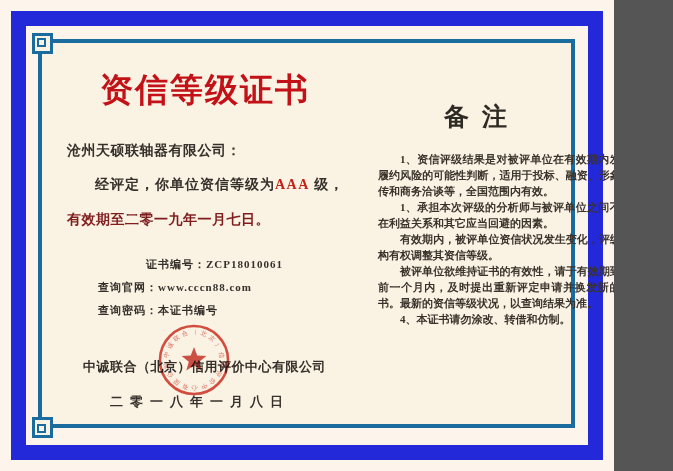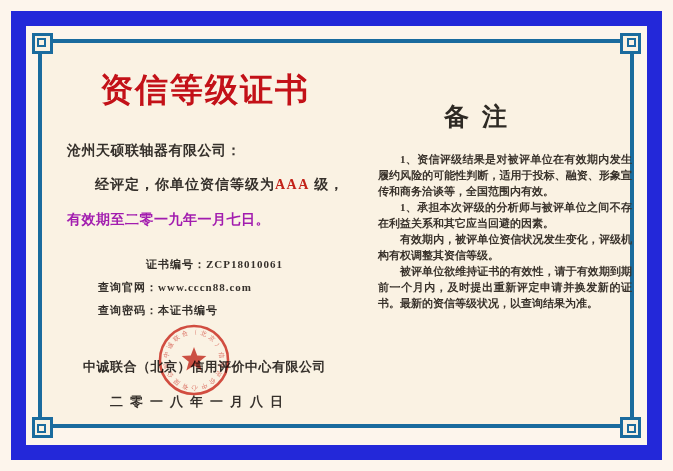--- a/index.html
+++ b/index.html
@@ -1,16 +1,16 @@
 <!DOCTYPE html>
 <html><head>
 <meta charset="utf-8">
 <style>
   html,body { margin:0; padding:0; background:#555; }
-  .stage { width:673px; height:471px; position:relative; overflow:hidden;
+  .stage { width:614px; height:471px; position:relative; overflow:hidden;
            background:#fdf5ec; font-family:"Liberation Serif","DejaVu Serif",serif; }
   
   .band { position:absolute; left:11px; top:11px; right:11px; bottom:11px;
           border:15px solid #2328d9; }
   
   .frame { position:absolute; left:38px; top:39px; right:39px; bottom:43px;
            border:4px solid #1a6b9e; background:#faf2e3; box-sizing:border-box; }
   
   .corner { position:absolute; width:15px; height:15px; border:3px solid #1a6b9e;
             background:#faf2e3; }
@@ -22,21 +22,21 @@
   .c-br { left:620px; top:417px; }  .c-br::after { right:2px; bottom:2px; }
 
   .abs { position:absolute; white-space:nowrap; }
   .title { left:100px; top:68px; font-size:33px; font-weight:bold; color:#c31118;
            letter-spacing:2px; }
   .addressee { left:67px; top:142px; font-size:14px; font-weight:bold; color:#35302b;
                letter-spacing:0.5px; }
   .rating { left:95px; top:176px; font-size:14px; font-weight:bold; color:#35302b;
             letter-spacing:1px; }
   .rating .grade { color:#c32218; letter-spacing:1.5px; }
-  .validity { left:67px; top:211px; font-size:14px; font-weight:bold; color:#a21caf;
+  .validity { left:67px; top:211px; font-size:14px; font-weight:bold; color:#7f1d1d;
               letter-spacing:0.5px; }
   .field { left:98px; font-size:11px; font-weight:bold; color:#35302b; letter-spacing:1px; }
   .f0 { top:257px;margin-left:48px; } .f1 { top:280px; } .f2 { top:303px; }
   .issuer { left:83px; top:358px; font-size:13px; font-weight:bold; color:#35302b;
             letter-spacing:0.5px; }
   .issue-date { left:110px; top:393px; font-size:13px; font-weight:bold; color:#35302b;
                 letter-spacing:7px; }
 
   .seal { position:absolute; left:156px; top:322px; width:76px; height:76px;
           opacity:0.85; mix-blend-mode:multiply; }
@@ -89,14 +89,15 @@
     </text>
     <polygon fill="#c8362b" points="0,-13 3.23,-4.45 12.36,-4.02 5.23,1.70 7.64,10.52 0,5.5 -7.64,10.52 -5.23,1.70 -12.36,-4.02 -3.23,-4.45"></polygon>
   </svg>
 
   <div class="notes">
     <div class="notes-head">备注</div>
     <p>1、资信评级结果是对被评单位在有效期内发生履约风险的可能性判断，适用于投标、融资、形象宣传和商务洽谈等，全国范围内有效。</p>
     <p>1、承担本次评级的分析师与被评单位之间不存在利益关系和其它应当回避的因素。</p>
     <p>有效期内，被评单位资信状况发生变化，评级机构有权调整其资信等级。</p>
     <p>被评单位欲维持证书的有效性，请于有效期到期前一个月内，及时提出重新评定申请并换发新的证书。最新的资信等级状况，以查询结果为准。</p>
+    <p>4、本证书请勿涂改、转借和仿制。</p>
   </div>
 </div>
 
 </body></html>

